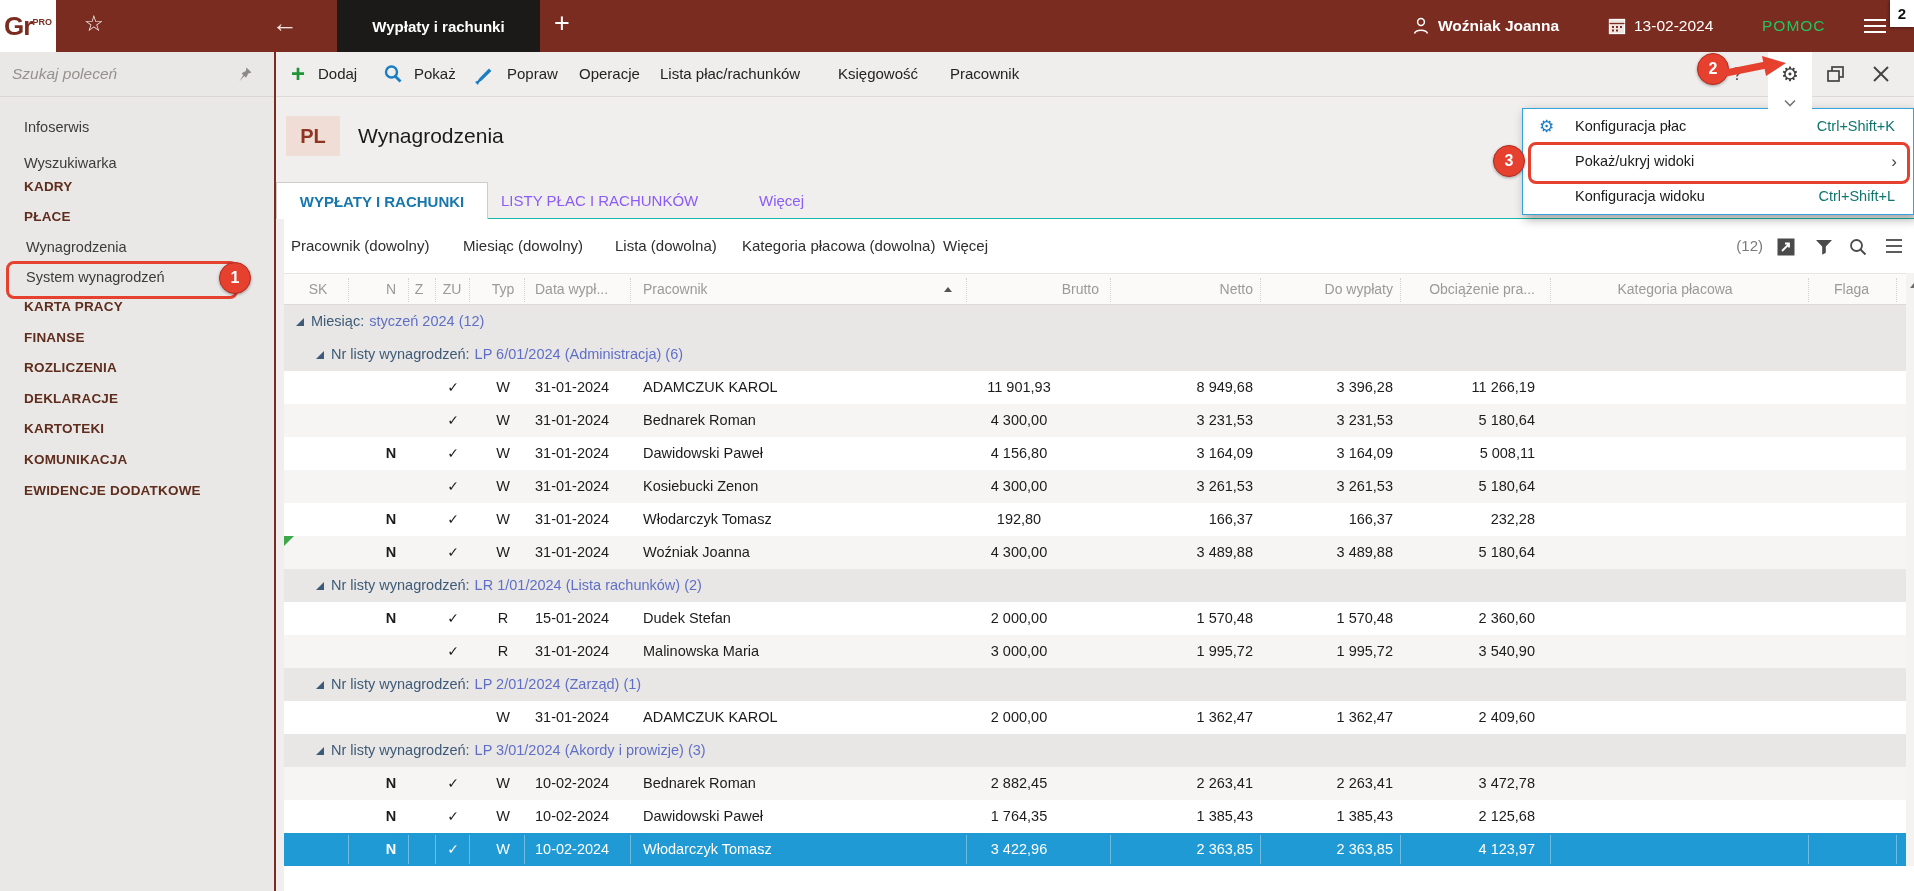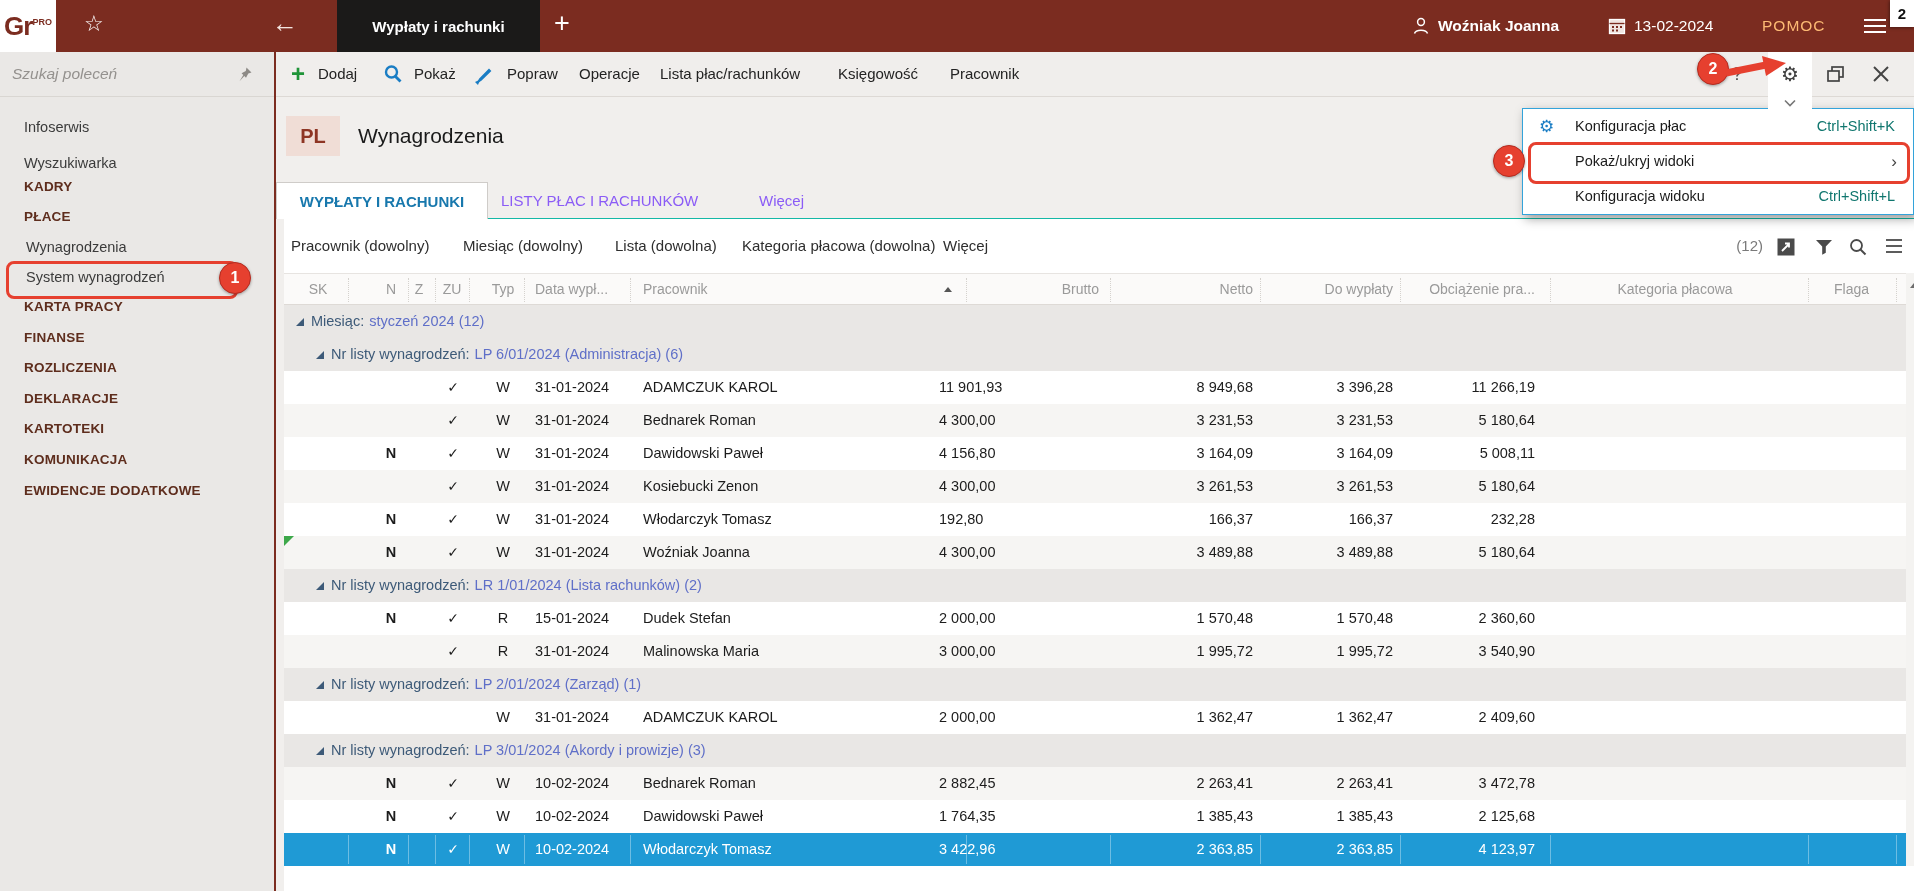--- a/index.html
+++ b/index.html
@@ -16,21 +16,21 @@
   .tb-back{left:272px;top:8px;font-size:26px;color:#f3e4df;}
   .tb-tab{position:absolute;left:337px;top:0;width:203px;height:52px;background:#1b1a19;
           color:#fff;font-weight:bold;font-size:15px;display:flex;align-items:center;justify-content:center;}
   .tb-plus{left:554px;top:8px;font-size:27px;font-weight:300;}
   .tb-user{position:absolute;left:1438px;top:0;height:52px;display:flex;align-items:center;
            color:#fff;font-weight:bold;font-size:15.5px;}
   .tb-person{position:absolute;left:1410px;top:15px;}
   .tb-cal{position:absolute;left:1606px;top:15px;}
   .tb-date{position:absolute;left:1634px;top:0;height:52px;display:flex;align-items:center;color:#fff;font-size:15.5px;}
   .tb-help{position:absolute;left:1762px;top:0;height:52px;display:flex;align-items:center;
-           color:#fdba74;font-size:15.5px;letter-spacing:1px;}
+           color:#22c55e;font-size:15.5px;letter-spacing:1px;}
   .tb-menu{position:absolute;left:1862px;top:17px;}
   .badge2{position:absolute;left:1890px;top:0;width:24px;height:27px;background:#fff;color:#111;
           font-weight:bold;font-size:15px;display:flex;align-items:center;justify-content:center;
           box-shadow:-1px 1px 3px rgba(0,0,0,.4);}
   
   .sidebar{position:absolute;left:0;top:52px;width:274px;height:839px;background:#eae8e6;}
   .search-row{position:absolute;left:0;top:0;width:274px;height:44px;border-bottom:1px solid #d9d6d2;}
   .search-text{position:absolute;left:12px;top:0;height:44px;display:flex;align-items:center;
                font-style:italic;color:#94918e;font-size:15.5px;}
   .pin{position:absolute;left:236px;top:13px;}
@@ -93,21 +93,21 @@
   .tri{display:inline-block;width:0;height:0;border-bottom:8px solid #3d5a78;
        border-left:8px solid transparent;margin-right:7px;}
   .glabel{color:#3d5a78;}
   .gvalue{color:#5f6fc8;margin-left:5px;}
   .cell{position:absolute;top:0;height:33px;line-height:33px;}
   .c-n{left:92px;width:30px;text-align:center;font-weight:bold;}
   .c-zu{left:154px;width:30px;text-align:center;font-size:14px;}
   .c-typ{left:202px;width:34px;text-align:center;}
   .c-date{left:251px;width:100px;}
   .c-name{left:359px;width:290px;}
-  .c-brutto{left:655px;width:160px;text-align:left;}
+  .c-brutto{left:655px;width:160px;text-align:center;}
   .c-netto{left:809px;width:160px;text-align:right;}
   .c-dowyp{left:949px;width:160px;text-align:right;}
   .c-obc{left:1091px;width:160px;text-align:right;}
   .row.selected{background:#1f9ad5;color:#fff;}
   .csep{position:absolute;top:2px;height:29px;width:0;border-left:1px solid rgba(255,255,255,.35);}
   .green-marker{position:absolute;left:0;top:0;width:0;height:0;
                 border-top:10px solid #3da84a;border-right:10px solid transparent;}
   
   .dropdown{position:absolute;left:1246px;top:56px;width:390px;background:#fff;
             border:1px solid #33a3da;box-shadow:3px 4px 10px rgba(0,0,0,.35);z-index:50;}

